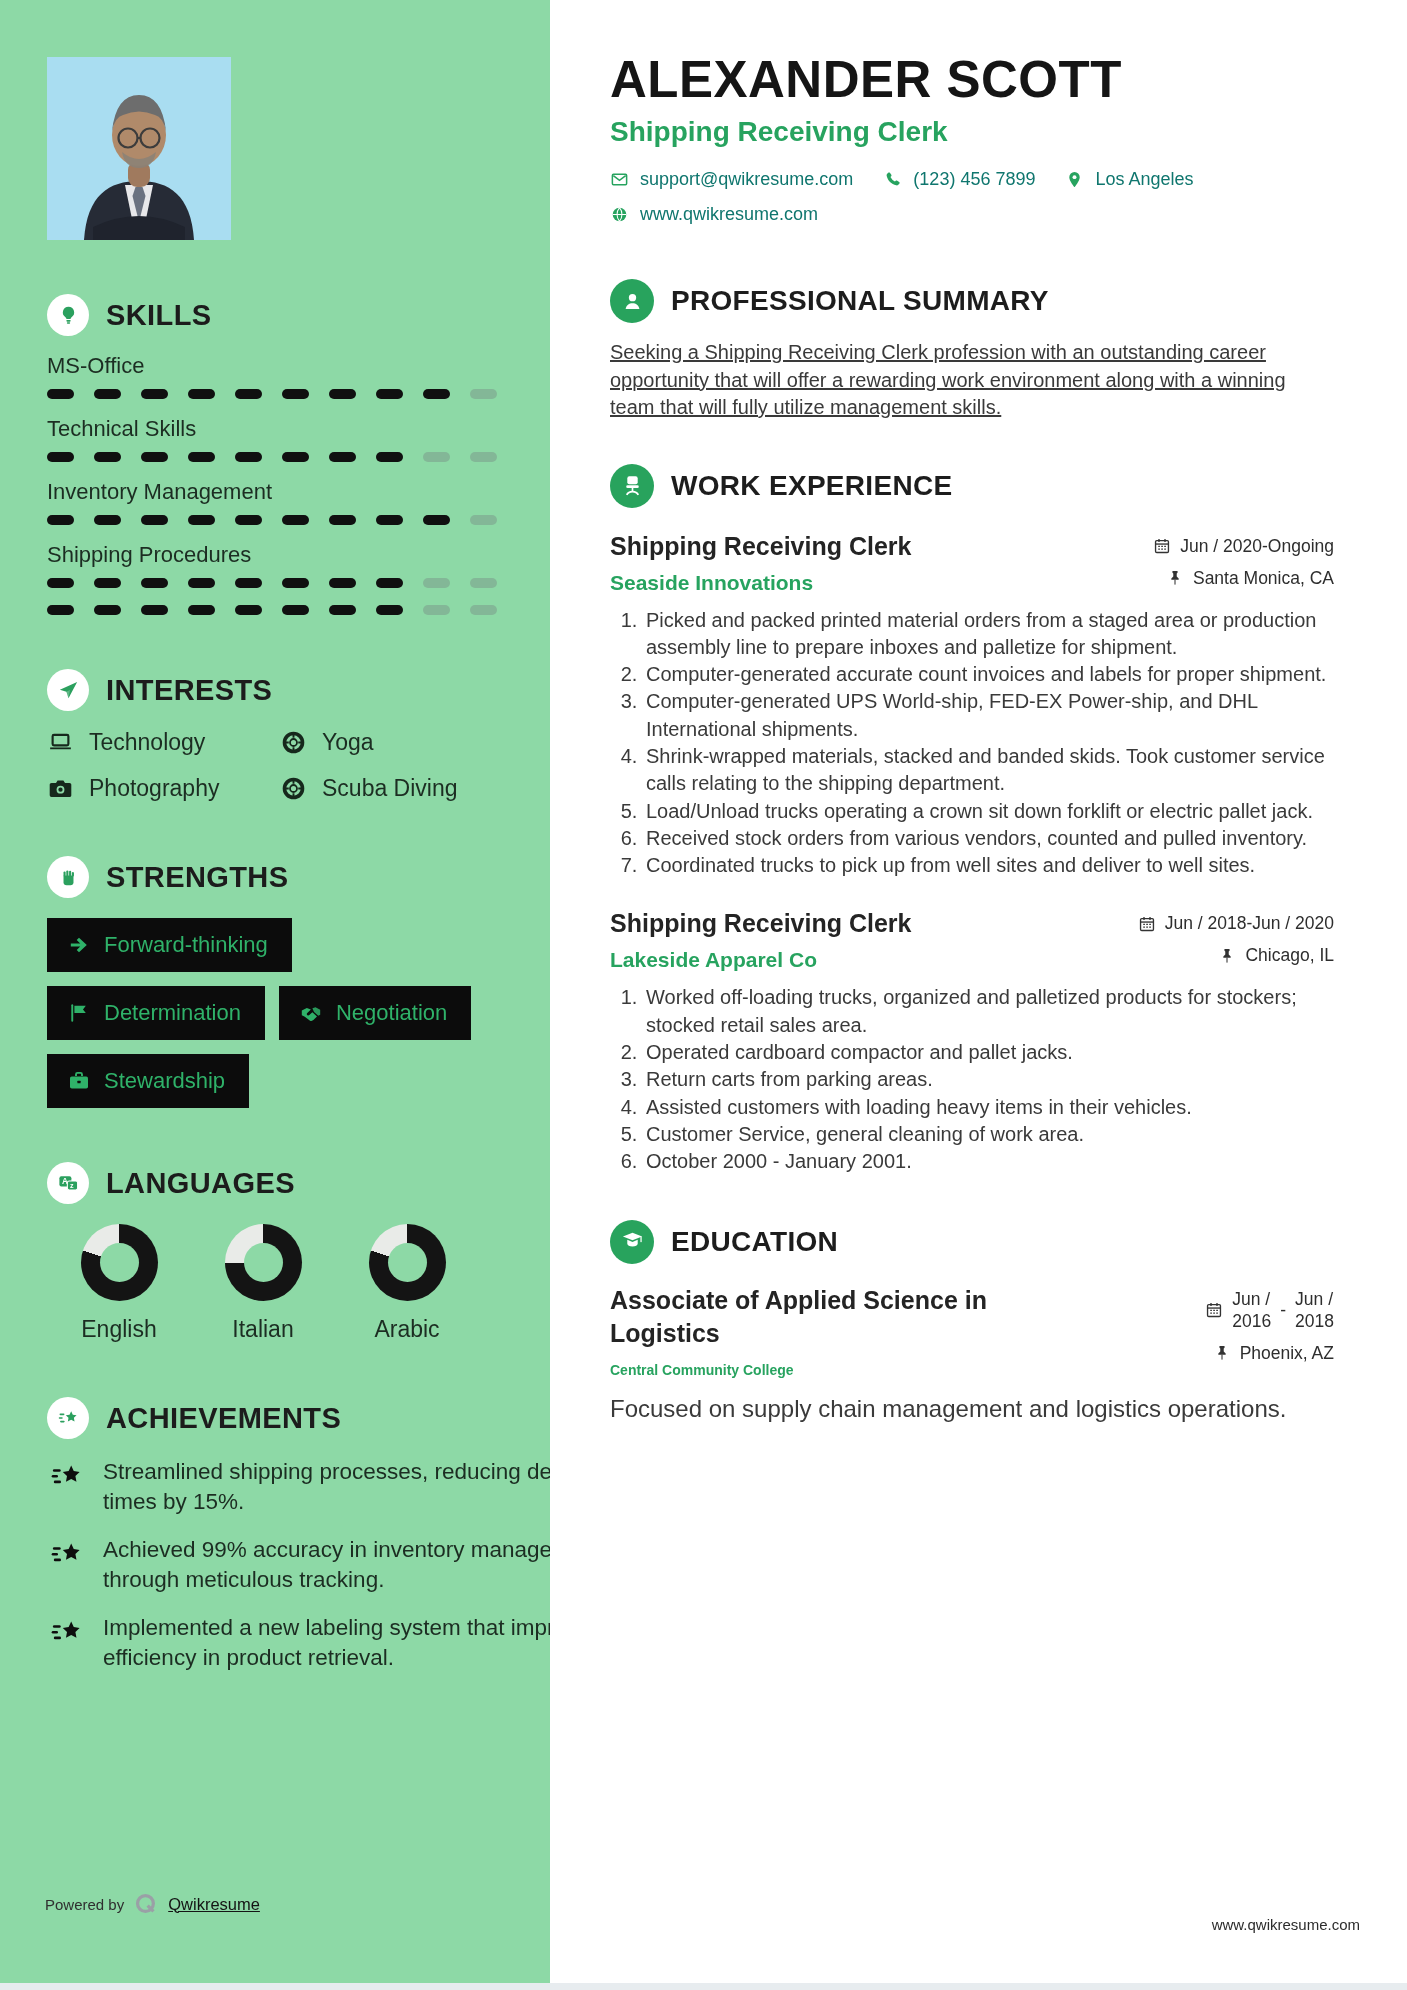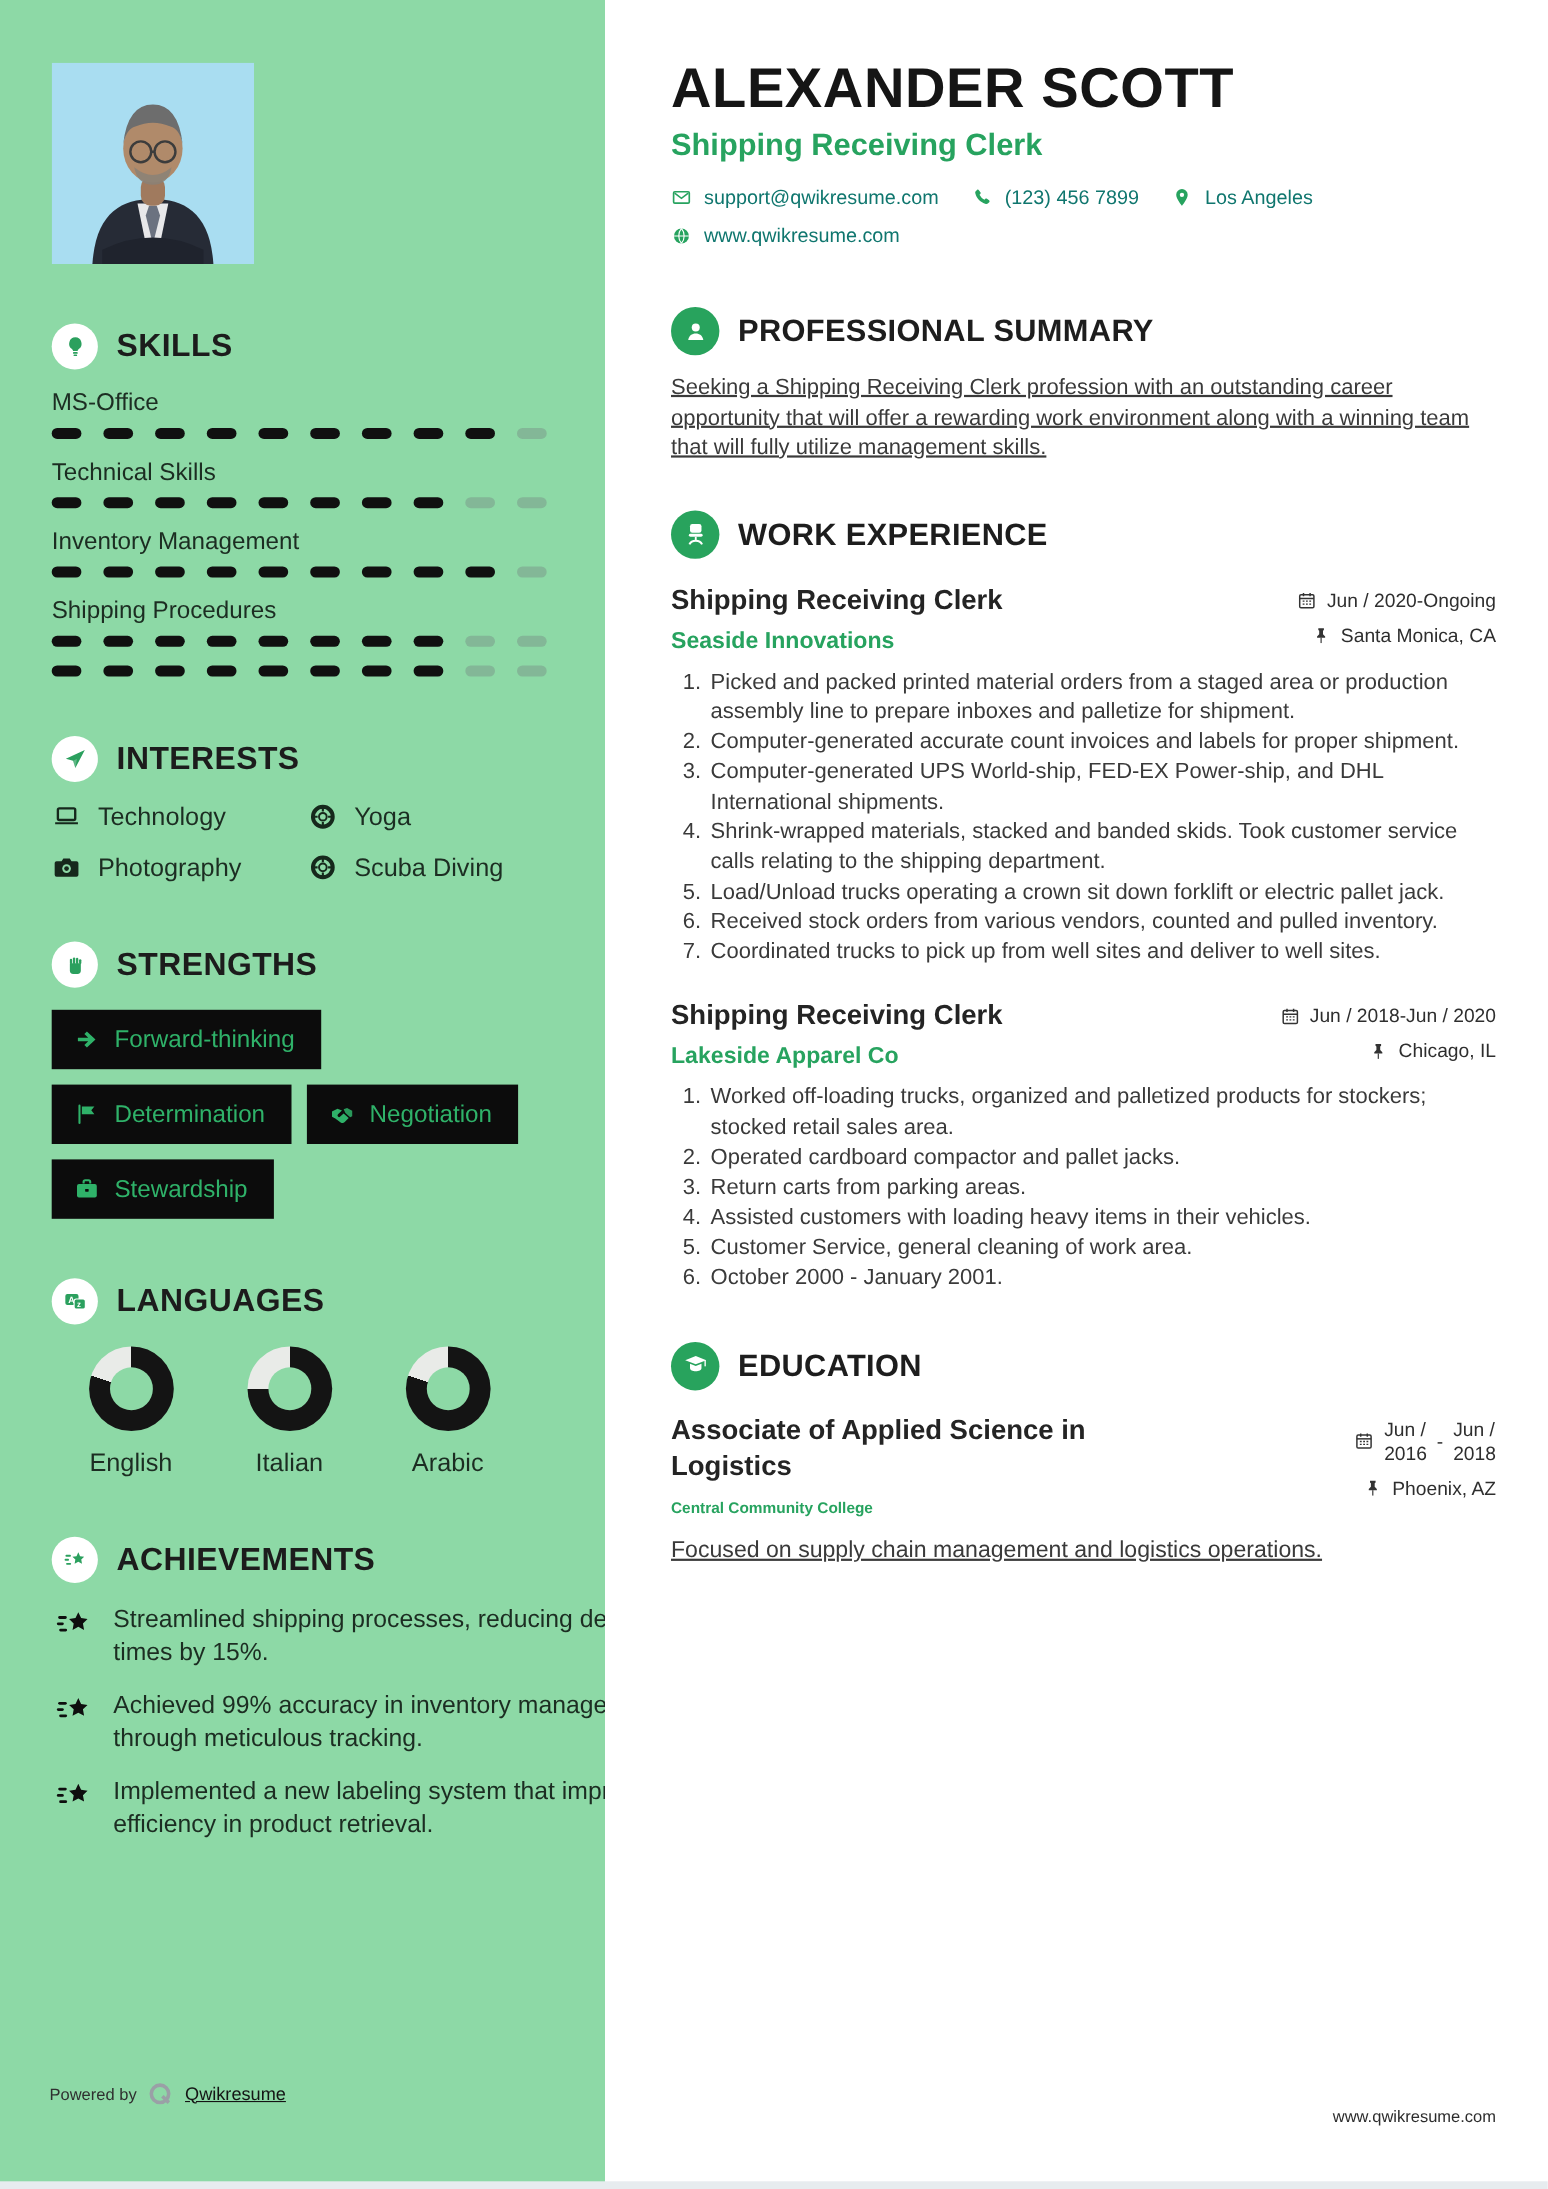--- a/index.html
+++ b/index.html
@@ -49,21 +49,21 @@
   .ach-item{display:flex;gap:16px;margin-top:18px;}
   .ach-ic{width:40px;height:36px;flex:none;color:#0e0e0e;margin-top:2px;}
   .ach-text{font-size:22.5px;line-height:30px;color:var(--sidebar-text);}
 
   .s-footer{position:absolute;left:45px;bottom:73px;display:flex;align-items:center;gap:9px;}
   .powered{font-size:15px;color:#2f2f2f;}
   .q-logo{width:26px;height:26px;color:#9aa0a6;}
   .brand{font-size:16.5px;color:#141414;text-decoration:underline;}
 
   
-  .main{position:absolute;left:550px;top:0;width:857px;height:1990px;background:#fff;padding:0 47px 0 60px;}
+  .main{position:absolute;left:550px;top:0;width:857px;height:1990px;background:#fff;padding:0 73px 0 60px;}
   .name{margin-top:50px;font-size:51px;font-weight:800;letter-spacing:.5px;color:#151515;}
   .title{margin-top:7px;font-size:28px;font-weight:700;color:var(--accent-green);}
   .contact-row{display:flex;align-items:center;margin-top:21px;}
   .contact-row + .contact-row{margin-top:14px;}
   .c-item{display:flex;align-items:center;gap:11px;margin-right:30px;font-size:18px;color:#0f766e;}
   .c-ic{width:19px;height:19px;color:var(--accent-green);flex:none;}
 
   .m-sec-h{display:flex;align-items:center;gap:17px;font-size:28px;font-weight:800;color:#1d1d1d;letter-spacing:.3px;}
   .summary-sec{margin-top:54px;}
   .summary-text{margin-top:16px;font-size:20px;line-height:27.5px;color:var(--body-text);text-decoration:underline;}
@@ -77,21 +77,21 @@
   .meta-row{display:flex;align-items:center;gap:9px;font-size:17.5px;color:#2e2e2e;}
   .mi{width:18px;height:18px;color:#333;flex:none;}
   .bullets{margin:12px 0 0;padding-left:33px;font-size:20px;line-height:27.3px;color:var(--body-text);}
   .bullets li{padding-left:3px;}
 
   .edu-sec{margin-top:44px;}
   .edu-head{display:flex;justify-content:space-between;align-items:flex-start;margin-top:20px;}
   .degree{font-size:25px;font-weight:700;color:#242424;max-width:440px;line-height:33px;}
   .school{margin-top:12px;font-size:14px;font-weight:700;color:var(--accent-green);}
   .ed-col{font-size:17.5px;line-height:22px;color:#2e2e2e;}
-  .edu-desc{margin-top:17px;font-size:21px;line-height:27px;color:var(--body-text);text-decoration:underline;}
+  .edu-desc{margin-top:17px;font-size:24px;line-height:27px;color:var(--body-text);}
   .m-footer{position:absolute;right:47px;bottom:57px;font-size:15px;color:#2c2c2c;}
 
   .bottom-strip{position:absolute;left:0;bottom:0;width:100%;height:7px;background:#e7ecef;}
 </style>
 </head>
 <body>
 
 <div class="sidebar" data-name="sidebar">
 
   <span class="photo" data-name="profile-photo">

